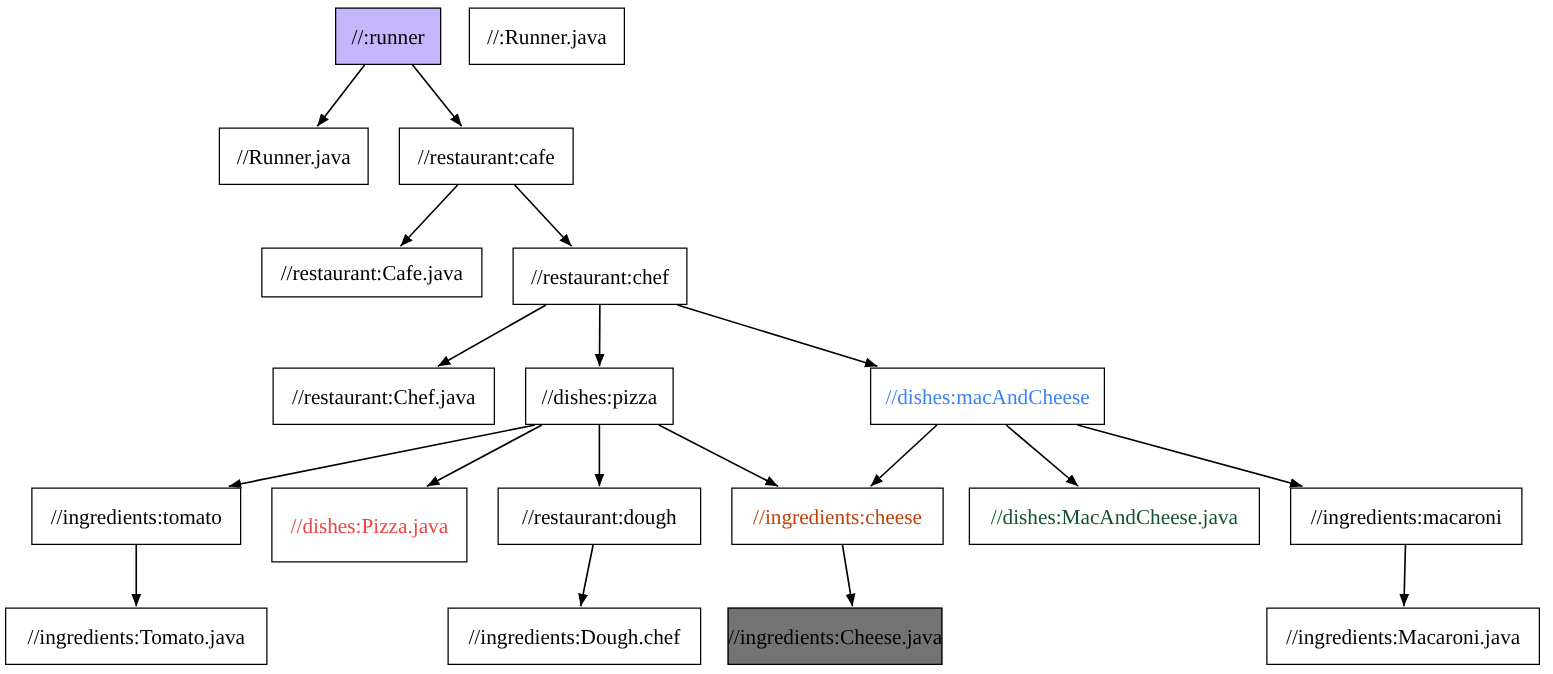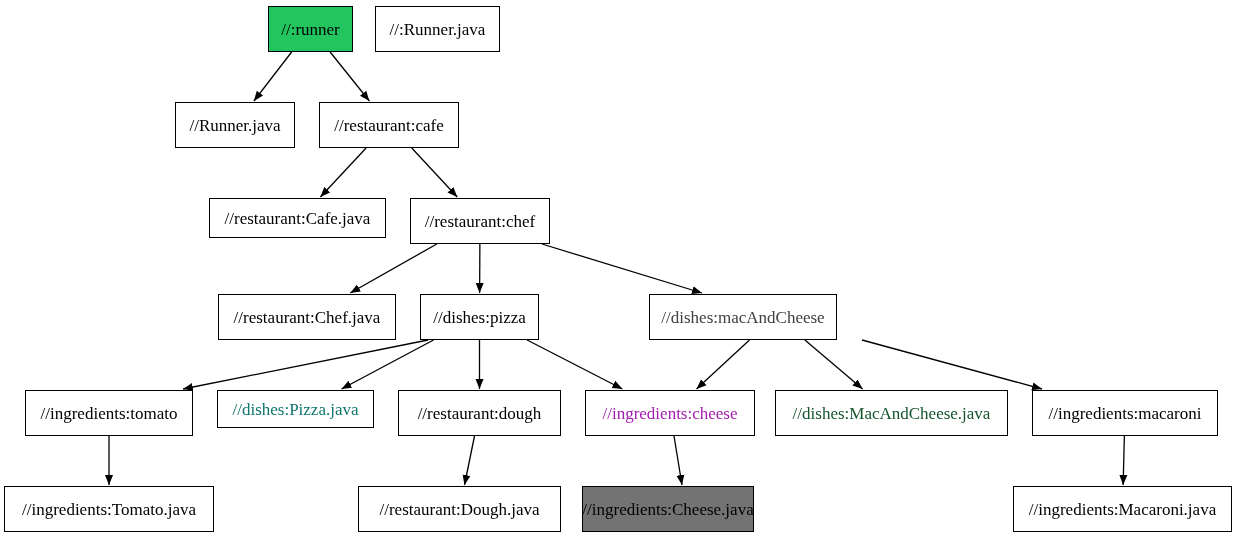--- a/index.html
+++ b/index.html
@@ -61,33 +61,33 @@
         <line x1="749.5" y1="340" x2="696.5" y2="389" stroke="#000000" stroke-width="1.3" marker-end="url(#arrowhead)"></line>
         <line x1="804.875" y1="340" x2="862.625" y2="389" stroke="#000000" stroke-width="1.3" marker-end="url(#arrowhead)"></line>
         <line x1="862" y1="340" x2="1042" y2="389" stroke="#000000" stroke-width="1.3" marker-end="url(#arrowhead)"></line>
         <line x1="109" y1="436" x2="109" y2="485" stroke="#000000" stroke-width="1.3" marker-end="url(#arrowhead)"></line>
         <line x1="474.5" y1="436" x2="464.5" y2="485" stroke="#000000" stroke-width="1.3" marker-end="url(#arrowhead)"></line>
         <line x1="674" y1="436" x2="682" y2="485" stroke="#000000" stroke-width="1.3" marker-end="url(#arrowhead)"></line>
         <line x1="1124.375" y1="436" x2="1123.125" y2="485" stroke="#000000" stroke-width="1.3" marker-end="url(#arrowhead)"></line>
       </g>
   </svg>
   <div id="nodes-layer">
-      <div class="graph-node" style="left: 268px; top: 6px; width: 85px; height: 46px; border-color: rgb(0, 0, 0); background: #22c55e; color: rgb(0, 0, 0);">//:runner</div>
+      <div class="graph-node" style="left: 268px; top: 6px; width: 85px; height: 46px; border-color: rgb(0, 0, 0); background: #c4b5fd; color: rgb(0, 0, 0);">//:runner</div>
       <div class="graph-node" style="left: 375px; top: 6px; width: 125px; height: 46px; border-color: rgb(0, 0, 0); background: rgb(255, 255, 255); color: rgb(0, 0, 0); text-align: center;">//:Runner.java</div>
       <div class="graph-node" style="left: 175px; top: 102px; width: 120px; height: 46px; border-color: rgb(0, 0, 0); background: rgb(255, 255, 255); color: rgb(0, 0, 0);">//Runner.java</div>
       <div class="graph-node" style="left: 319px; top: 102px; width: 140px; height: 46px; border-color: rgb(0, 0, 0); background: rgb(255, 255, 255); color: rgb(0, 0, 0);">//restaurant:cafe</div>
       <div class="graph-node" style="left: 209px; top: 198px; width: 177px; height: 40px; border-color: rgb(0, 0, 0); background: rgb(255, 255, 255); color: rgb(0, 0, 0);">//restaurant:Cafe.java</div>
       <div class="graph-node" style="left: 410px; top: 198px; width: 140px; height: 46px; border-color: rgb(0, 0, 0); background: rgb(255, 255, 255); color: rgb(0, 0, 0);">//restaurant:chef</div>
       <div class="graph-node" style="left: 218px; top: 294px; width: 178px; height: 46px; border-color: rgb(0, 0, 0); background: rgb(255, 255, 255); color: rgb(0, 0, 0);">//restaurant:Chef.java</div>
       <div class="graph-node" style="left: 420px; top: 294px; width: 119px; height: 46px; border-color: rgb(0, 0, 0); background: rgb(255, 255, 255); color: rgb(0, 0, 0);">//dishes:pizza</div>
-      <div class="graph-node" style="left: 649px; top: 294px; width: 188px; height: 46px; border-color: rgb(0, 0, 0); background: rgb(255, 255, 255); color: #404040; text-align: right;">//dishes:macAndCheese</div>
+      <div class="graph-node" style="left: 696px; top: 294px; width: 188px; height: 46px; border-color: rgb(0, 0, 0); background: rgb(255, 255, 255); color: #3b82f6; text-align: right;">//dishes:macAndCheese</div>
       <div class="graph-node" style="left: 25px; top: 390px; width: 168px; height: 46px; border-color: rgb(0, 0, 0); background: rgb(255, 255, 255); color: rgb(0, 0, 0);">//ingredients:tomato</div>
-      <div class="graph-node" style="left: 217px; top: 390px; width: 157px; height: 38px; border-color: rgb(0, 0, 0); background: rgb(255, 255, 255); color: #0f766e;">//dishes:Pizza.java</div>
+      <div class="graph-node" style="left: 217px; top: 390px; width: 157px; height: 60px; border-color: rgb(0, 0, 0); background: rgb(255, 255, 255); color: #ef4444;">//dishes:Pizza.java</div>
       <div class="graph-node" style="left: 398px; top: 390px; width: 163px; height: 46px; border-color: rgb(0, 0, 0); background: rgb(255, 255, 255); color: rgb(0, 0, 0);">//restaurant:dough</div>
-      <div class="graph-node" style="left: 585px; top: 390px; width: 170px; height: 46px; border-color: rgb(0, 0, 0); background: rgb(255, 255, 255); color: #a21caf;">//ingredients:cheese</div>
+      <div class="graph-node" style="left: 585px; top: 390px; width: 170px; height: 46px; border-color: rgb(0, 0, 0); background: rgb(255, 255, 255); color: #c2410c;">//ingredients:cheese</div>
       <div class="graph-node" style="left: 775px; top: 390px; width: 233px; height: 46px; border-color: rgb(0, 0, 0); background: rgb(255, 255, 255); color: #14532d;">//dishes:MacAndCheese.java</div>
       <div class="graph-node" style="left: 1032px; top: 390px; width: 186px; height: 46px; border-color: rgb(0, 0, 0); background: rgb(255, 255, 255); color: rgb(0, 0, 0);">//ingredients:macaroni</div>
       <div class="graph-node" style="left: 4px; top: 486px; width: 210px; height: 46px; border-color: rgb(0, 0, 0); background: rgb(255, 255, 255); color: rgb(0, 0, 0);">//ingredients:Tomato.java</div>
-      <div class="graph-node" style="left: 358px; top: 486px; width: 203px; height: 46px; border-color: rgb(0, 0, 0); background: rgb(255, 255, 255); color: rgb(0, 0, 0);">//restaurant:Dough.java</div>
+      <div class="graph-node" style="left: 358px; top: 486px; width: 203px; height: 46px; border-color: rgb(0, 0, 0); background: rgb(255, 255, 255); color: rgb(0, 0, 0);">//ingredients:Dough.chef</div>
       <div class="graph-node" style="left: 582px; top: 486px; width: 172px; height: 46px; border-color: rgb(0, 0, 0); background: #737373; color: rgb(0, 0, 0);">//ingredients:Cheese.java</div>
       <div class="graph-node" style="left: 1013px; top: 486px; width: 219px; height: 46px; border-color: rgb(0, 0, 0); background: rgb(255, 255, 255); color: rgb(0, 0, 0);">//ingredients:Macaroni.java</div>
     </div>
 </div>
 
 </body></html>

